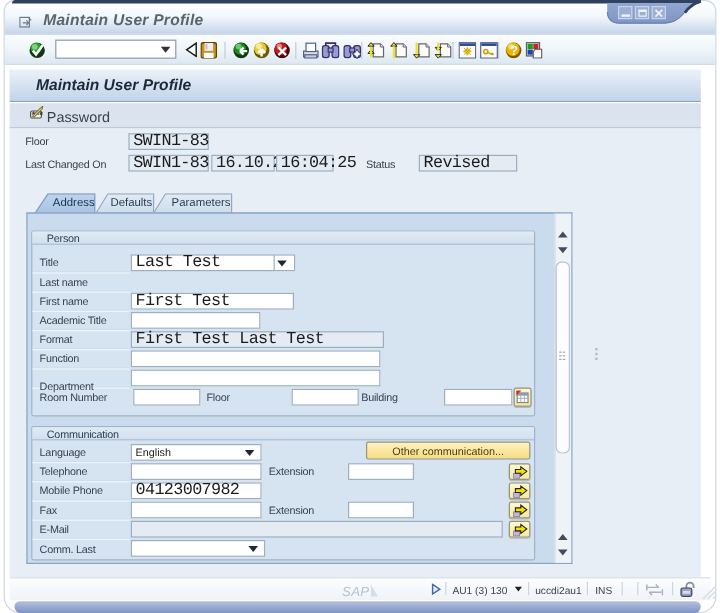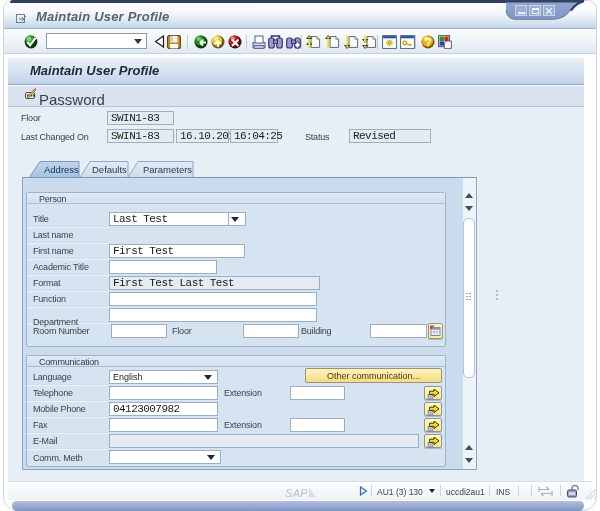--- a/index.html
+++ b/index.html
@@ -1,18 +1,18 @@
 <!DOCTYPE html>
 <html><head><meta charset="utf-8">
 <style>
 *{margin:0;padding:0;box-sizing:border-box}
 html,body{width:600px;height:511px;background:#fff;font-family:"Liberation Sans",sans-serif;overflow:hidden}
 .a{position:absolute}
 .lbl{position:absolute;font-size:9px;color:#38424e;white-space:nowrap;letter-spacing:-0.2px}
-.fld{position:absolute;height:14px;background:#fff;border:1px solid #9cafc2;font-family:"Liberation Mono",monospace;font-size:11px;letter-spacing:-0.55px;color:#1c1c1c;line-height:12px;padding-left:3px;white-space:nowrap}
+.fld{position:absolute;height:14px;background:#fff;border:1px solid #9cafc2;font-family:"Liberation Mono",monospace;font-size:14px;letter-spacing:-0.55px;color:#1c1c1c;line-height:12px;padding-left:3px;white-space:nowrap}
 .ro{background:#e4ebf3}
 .cmb{font-family:"Liberation Sans",sans-serif !important;font-size:9px !important;letter-spacing:0 !important}
 .dd{position:absolute;width:0;height:0;border-left:4px solid transparent;border-right:4px solid transparent;border-top:5px solid #1e2936}
 .sep{position:absolute;top:35px;width:1px;height:14px;background:#c2cbd7}
 .ybtn{position:absolute;background:linear-gradient(180deg,#fdf8ce,#f8e9a0);border:1px solid #98937c;border-radius:2px;box-shadow:0 1px 0 rgba(120,110,80,0.35)}
 .rowline{position:absolute;left:27px;width:81px;height:1px;background:#eef4fa;box-shadow:0 -1px #cfdeed}
 .sbsep{position:absolute;top:485px;width:1px;height:11px;background:#ccd4de}
 .sbtxt{position:absolute;top:487px;font-size:8.5px;color:#3a434e;white-space:nowrap}
 </style></head>
 <body>
@@ -178,21 +178,21 @@
 <div class="a" style="left:4px;top:55px;width:592px;height:3px;background:#fcfdfe"></div>
 <div class="a" style="left:8px;top:58px;width:576px;height:27px;background:linear-gradient(180deg,#ecf1f8 0%,#d8e4f1 45%,#c0d4ea 100%);border-bottom:1px solid #87a4c6"></div>
 <div class="a" style="left:30px;top:63px;font-size:13px;font-weight:bold;font-style:italic;color:#1d2838">Maintain User Profile</div>
 
 <div class="a" style="left:8px;top:86px;width:576px;height:21px;background:#dbe4ee;border-bottom:1px solid #b7c3d2"></div>
 <svg class="a" style="left:25px;top:88px" width="12" height="11" viewBox="0 0 12 11">
     <rect x="0.5" y="4.5" width="9" height="6" rx="1.5" fill="#f2f2ee" stroke="#55504a" stroke-width="1"></rect>
     <text x="1.4" y="10.6" font-size="8" font-weight="bold" fill="#333">***</text>
     <path d="M2,9 L8.6,2 L10.6,0.6 L10,3 L3.6,9.6 Z" fill="#e8c96a" stroke="#6b5a20" stroke-width="0.8"></path>
   </svg>
-<div class="a" style="left:39px;top:91px;font-size:15px;color:#38424e">Password</div>
+<div class="a" style="left:39px;top:91px;font-size:12px;color:#38424e">Password</div>
 
 <div class="a" style="left:8px;top:107px;width:576px;height:374px;background:#e8eef5"></div>
 
 <div class="lbl" style="left:21px;top:113px">Floor</div>
 <div class="fld ro" style="left:107px;top:111px;width:67px">SWIN1-83</div>
 <div class="lbl" style="left:21px;top:132px">Last Changed On</div>
 <div class="fld ro" style="left:107px;top:129px;width:67px">SWIN1-83</div>
 <div class="fld ro" style="left:176px;top:129px;width:53px">16.10.2014</div>
 <div class="fld ro" style="left:230px;top:129px;width:48px">16:04:25</div>
 <div class="lbl" style="left:305px;top:132px">Status</div>
@@ -286,21 +286,21 @@
 <div class="lbl" style="left:224px;top:388px">Extension</div>
 <div class="fld" style="left:290px;top:386px;width:55px"></div>
 <div class="lbl" style="left:33px;top:404px">Mobile Phone</div>
 <div class="fld" style="left:109px;top:402px;width:109px">04123007982</div>
 <div class="lbl" style="left:33px;top:420px">Fax</div>
 <div class="fld" style="left:109px;top:418px;width:109px"></div>
 <div class="lbl" style="left:224px;top:420px">Extension</div>
 <div class="fld" style="left:290px;top:418px;width:55px"></div>
 <div class="lbl" style="left:33px;top:436px">E-Mail</div>
 <div class="fld ro" style="left:109px;top:434px;width:310px"></div>
-<div class="lbl" style="left:33px;top:453px">Comm. Meth</div>
+<div class="lbl" style="left:33px;top:453px">Comm. Last</div>
 <div class="fld" style="left:109px;top:450px;width:112px"></div>
 <div class="dd" style="left:207px;top:455px"></div>
 
 <div class="ybtn" style="left:424px;top:386px;width:18px;height:14px"></div>
 <div class="ybtn" style="left:424px;top:402px;width:18px;height:14px"></div>
 <div class="ybtn" style="left:424px;top:418px;width:18px;height:14px"></div>
 <div class="ybtn" style="left:424px;top:434px;width:18px;height:14px"></div>
 <svg class="a" style="left:427px;top:388px" width="14" height="12" viewBox="0 0 14 12">
     <rect x="1" y="6.5" width="5" height="4" fill="#c0b8dc" stroke="#8880a8" stroke-width="0.7"></rect>
     <path d="M2.5,3.2 h4.5 V1 l5,3.8 -5,3.8 V6.4 H2.5 Z" fill="#f5e000" stroke="#222" stroke-width="0.9"></path>

